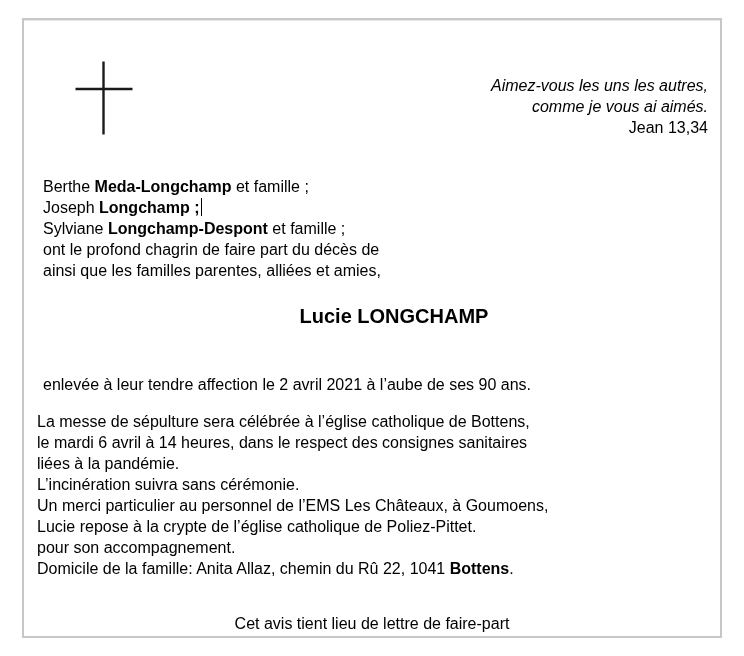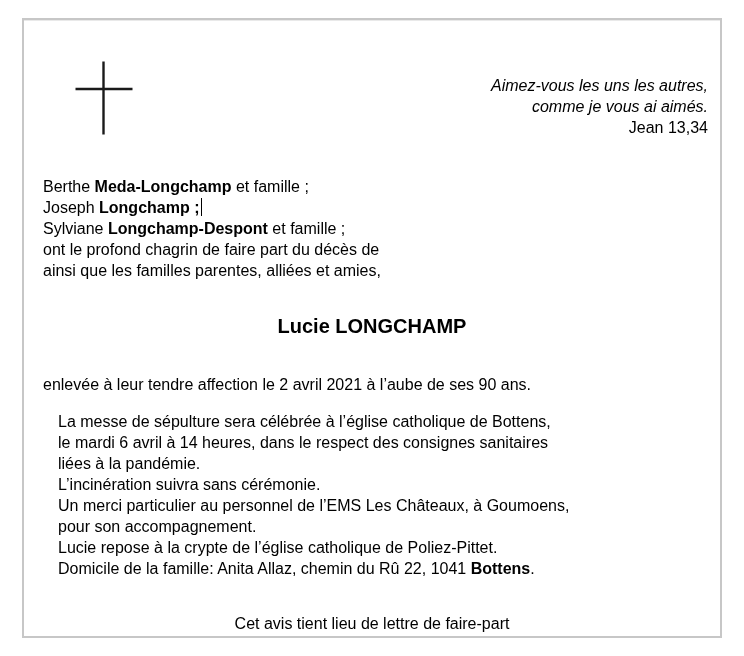--- a/index.html
+++ b/index.html
@@ -63,40 +63,41 @@
     width: 1.5px;
     height: 18px;
     background: #000000;
     vertical-align: -3px;
     margin-left: 1px;
   }
 
   .title {
     position: absolute;
     left: 0;
-    top: 294px;
+    top: 284px;
     width: 100%;
     text-align: center;
     font-size: 20px;
     font-weight: bold;
     line-height: 24px;
+    padding-left: 22px;
   }
 
   .death-line {
     position: absolute;
     left: 19px;
     top: 354px;
     font-size: 16px;
     line-height: 21px;
     white-space: nowrap;
   }
 
   .details-block {
     position: absolute;
-    left: 34px;
+    left: 13px;
     top: 391px;
     font-size: 16px;
     line-height: 21px;
     white-space: nowrap;
   }
 
   .footer-line {
     position: absolute;
     left: 0;
     top: 569px;
@@ -137,21 +138,21 @@
     <div class="title">Lucie LONGCHAMP</div>
 
     <div class="death-line">enlevée à leur tendre affection le 2 avril 2021 à l’aube de ses 90 ans.</div>
 
     <div class="details-block">
       <div>La messe de sépulture sera célébrée à l’église catholique de Bottens,</div>
       <div>le mardi 6 avril à 14 heures, dans le respect des consignes sanitaires</div>
       <div>liées à la pandémie.</div>
       <div>L’incinération suivra sans cérémonie.</div>
       <div>Un merci particulier au personnel de l’EMS Les Châteaux, à Goumoens,</div>
+      <div>Lucie repose à la crypte de l’église catholique de Poliez-Pittet.</div>
       <div>pour son accompagnement.</div>
-      <div>Lucie repose à la crypte de l’église catholique de Poliez-Pittet.</div>
       <div><span>Domicile de la famille: Anita Allaz, chemin du Rû 22, 1041 </span><span class="bold">Bottens</span><span>.</span></div>
     </div>
 
     <div class="footer-line">Cet avis tient lieu de lettre de faire-part</div>
 
   </div>
 </div>
 
 </body></html>

